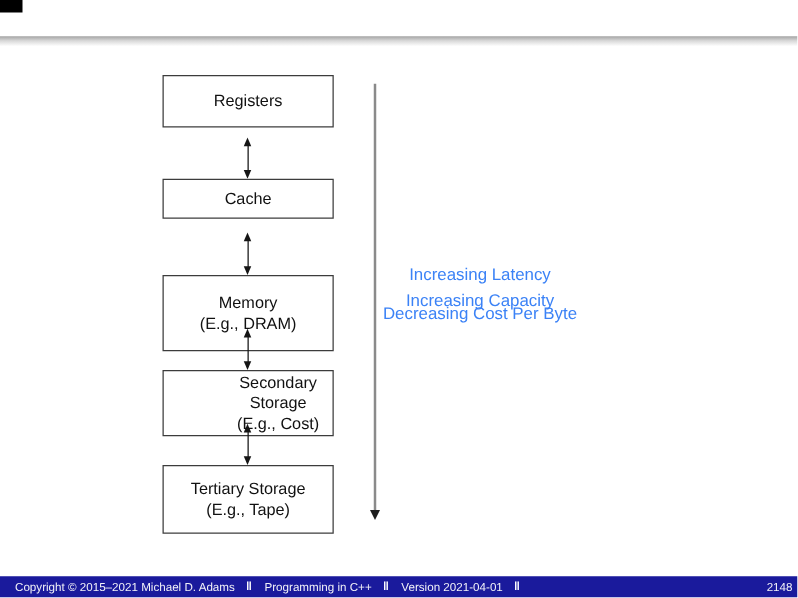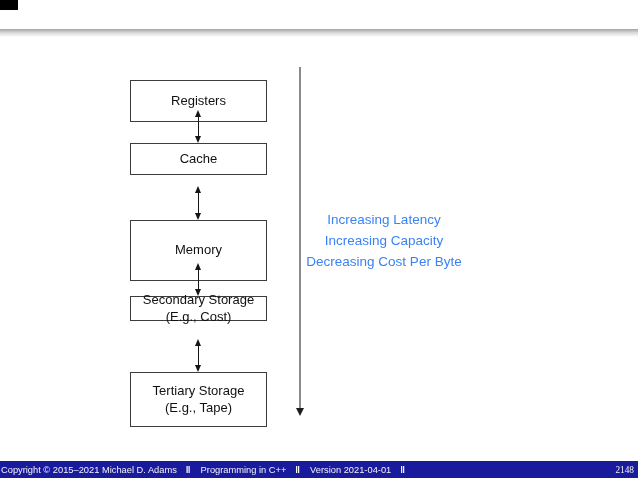--- a/index.html
+++ b/index.html
@@ -35,24 +35,24 @@
 
   
   .mem-box {
     position: absolute; left: 130px; width: 137px;
     background: #ffffff; border: 1px solid #3c3c3c;
     display: flex; flex-direction: column;
     align-items: center; justify-content: center;
     text-align: center; color: #111111;
     font-size: 13px; line-height: 16.5px;
   }
-  #box-registers { top: 80px;  height: 42px; }
+  #box-registers { top: 60px;  height: 42px; }
   #box-cache     { top: 143px; height: 32px; }
   #box-memory    { top: 220px; height: 61px; }
-  #box-secondary { top: 296px; height: 25px; }
+  #box-secondary { top: 296px; height: 53px; padding-left: 48px; }
   #box-tertiary  { top: 372px; height: 55px; }
 
   
   .connector { position: absolute; left: 193px; width: 11px; }
   #conn-1 { top: 110px; height: 33px; }
   #conn-2 { top: 186px; height: 34px; }
   #conn-3 { top: 263px; height: 33px; }
   #conn-4 { top: 339px; height: 33px; }
   .connector .shaft {
     position: absolute; left: 5px; top: 5px; bottom: 5px; width: 1.4px;
@@ -82,36 +82,36 @@
   }
 
   
   .arrow-label {
     position: absolute; left: 296px; width: 176px;
     text-align: center; color: #3b82f6;
     font-size: 13.5px; line-height: 15px; white-space: nowrap;
   }
   #label-latency  { top: 212px; }
   #label-capacity { top: 233px; }
-  #label-cost     { top: 254px; }
+  #label-cost     { top: 243px; }
 
   
   .footer-bar {
     position: absolute; left: 0; bottom: 0; width: 638px; height: 17px;
     background: #1a1a9c;
     display: flex; align-items: center;
-    padding: 0 4px 0 1px;
+    padding: 0 4px 0 12px;
     font-size: 9.3px; color: #f2f2f8; white-space: nowrap;
   }
   .footer-sep {
     color: #ffffff; font-weight: 700; font-size: 9.5px;
     margin: 0 9px; letter-spacing: 1px;
   }
   .footer-spacer { flex: 1; }
-  .footer-page { color: #f2f2f8; font-family: Liberation Serif, serif; }
+  .footer-page { color: #f2f2f8; }
 </style>
 </head>
 <body>
 
 <div class="header-bar">
   <span class="header-title">Memory Hierarchy</span>
 </div>
 <div class="header-notch"></div>
 <div class="header-shadow"></div>
 
@@ -130,20 +130,21 @@
 </div>
 
 <div class="connector" id="conn-2">
   <span class="head-up"></span>
   <span class="shaft"></span>
   <span class="head-down"></span>
 </div>
 
 <div class="mem-box" id="box-memory">
   <span>Memory</span>
+  <span>(E.g., DRAM)</span>
 </div>
 
 <div class="connector" id="conn-3">
   <span class="head-up"></span>
   <span class="shaft"></span>
   <span class="head-down"></span>
 </div>
 
 <div class="mem-box" id="box-secondary">
   <span>Secondary Storage</span>

